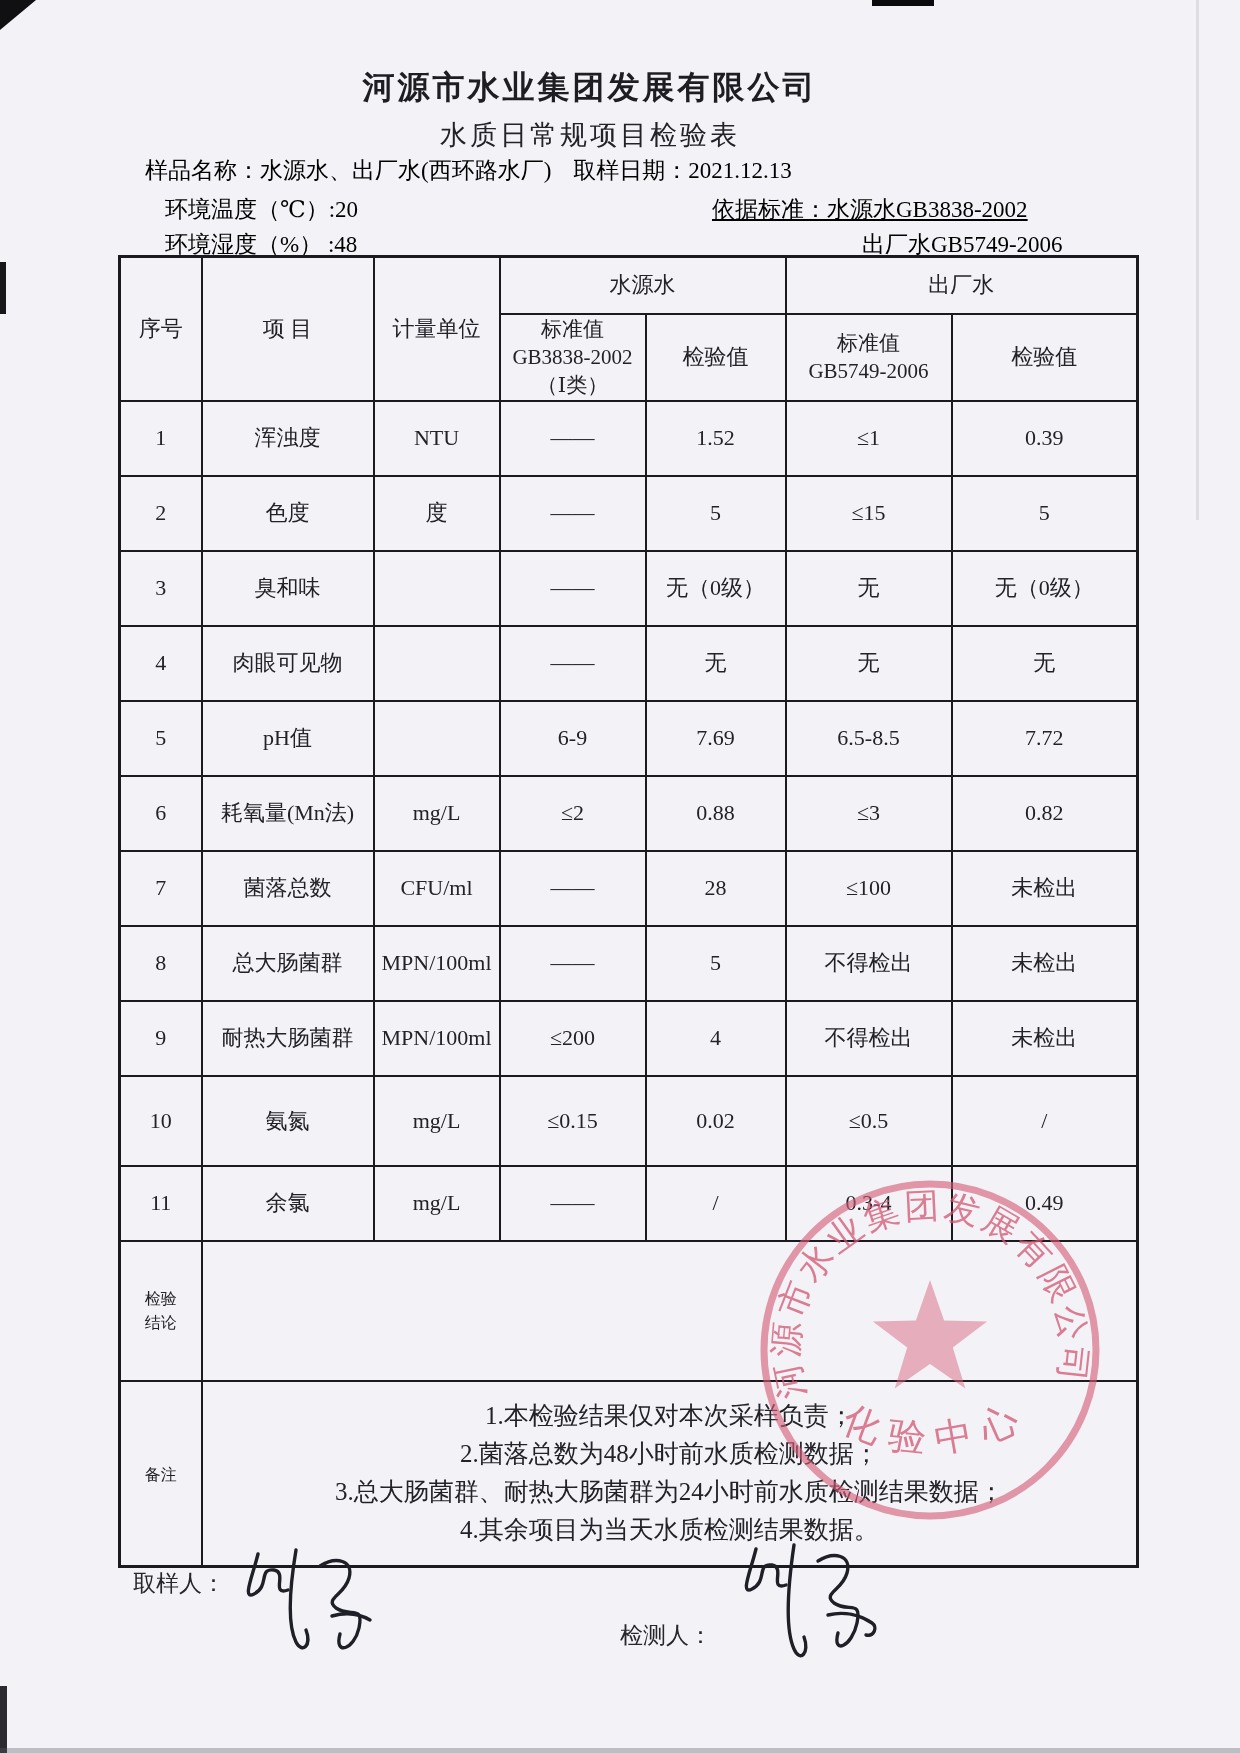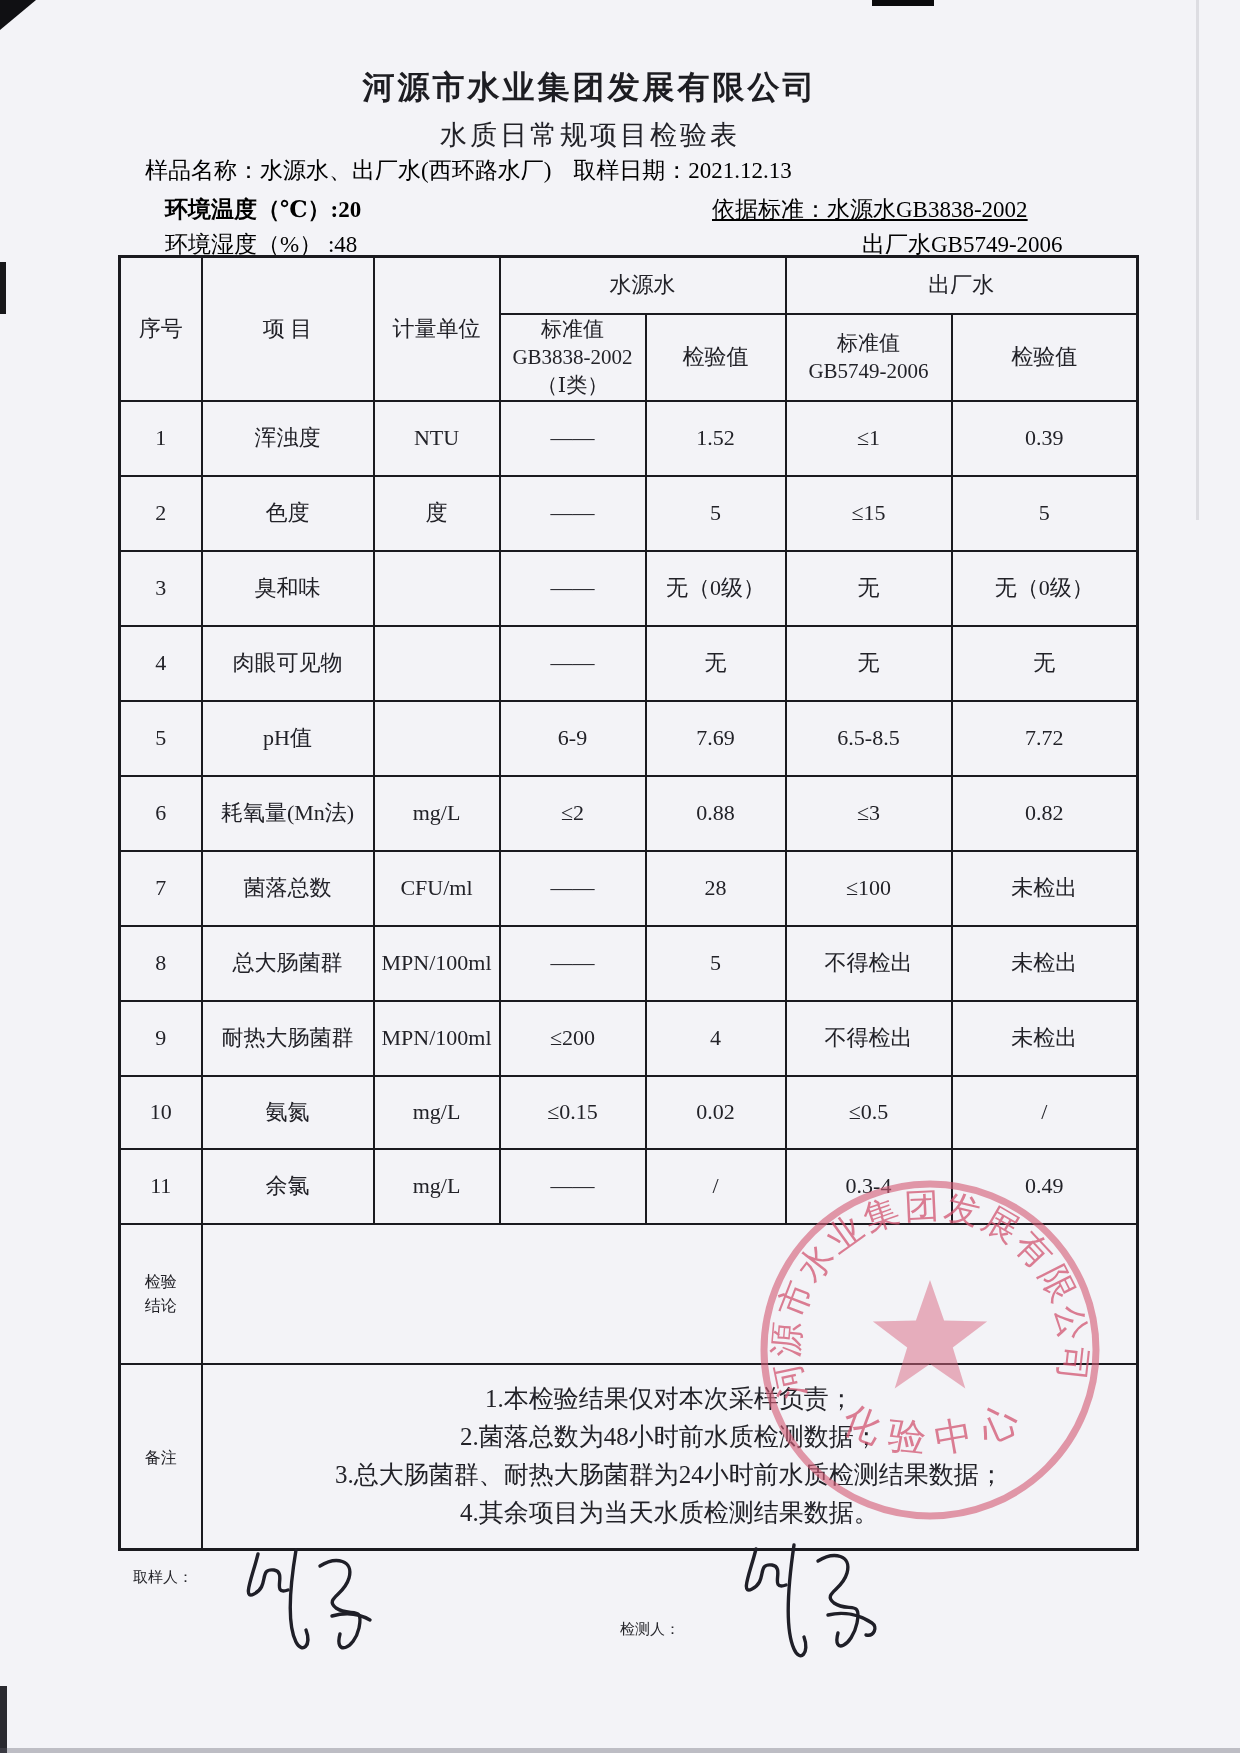--- a/index.html
+++ b/index.html
@@ -32,21 +32,21 @@
     font-weight:normal;
     font-size:22px;text-align:center;vertical-align:middle;
     color:#222228;padding:0;overflow:hidden;
   }
   td.item-cell{text-align:left;padding-left:10px;}
   .hdr-sub{font-size:21px;line-height:1.35;}
   .concl-label,.remark-label{font-size:16px;line-height:1.5;}
   td.remarks-cell{text-align:left;vertical-align:middle;padding:8px 6px 8px 14px;}
   .remark-line{font-size:25px;line-height:1.52;white-space:nowrap;}
   
-  .sign-label{font-size:15px;white-space:nowrap;}
+  .sign-label{font-size:23px;white-space:nowrap;}
   .sig svg{display:block;}
   
   .seal{left:750px;top:1170px;pointer-events:none;}
   
   .art{position:absolute;}
   .art-tl{left:0;top:0;width:0;height:0;border-top:30px solid #101013;border-right:36px solid transparent;}
   .art-top{left:872px;top:0;width:62px;height:6px;background:#0b0b0d;}
   .art-left1{left:0;top:262px;width:6px;height:52px;background:#17171a;}
   .art-left2{left:0;top:1686px;width:7px;height:67px;background:#2a2a30;}
   .art-bottom{left:0;top:1748px;width:1240px;height:5px;background:rgba(90,90,100,0.35);}
@@ -62,21 +62,21 @@
 <div class="art art-bottom"></div>
 <div class="art art-right"></div>
 
 <div class="abs title1">河源市水业集团发展有限公司</div>
 <div class="abs title2">水质日常规项目检验表</div>
 
 <div class="abs info" style="left:145px;top:155px;">
   <span>样品名称：</span><span>水源水、出厂水(西环路水厂)</span><span style="display:inline-block;width:22px;"></span><span>取样日期：</span><span>2021.12.13</span>
 </div>
 
-<div class="abs info" style="left:165px;top:194px;font-weight:bold;">环境温度（℃）:20</div>
+<div class="abs info" style="left:165px;top:194px;">环境温度（℃）:20</div>
 <div class="abs info" style="left:712px;top:194px;text-decoration:underline;">
   <span>依据标准：</span><span>水源水GB3838-2002</span>
 </div>
 
 <div class="abs info" style="left:165px;top:229px;">环境湿度（%） :48</div>
 <div class="abs info" style="left:862px;top:229px;">出厂水GB5749-2006</div>
 
 <table class="main">
   <colgroup>
     <col style="width:82px">
@@ -183,21 +183,21 @@
     </tr>
     <tr style="height:75px;">
       <td>9</td>
       <td class="item-cell">耐热大肠菌群</td>
       <td>MPN/100ml</td>
       <td>≤200</td>
       <td>4</td>
       <td>不得检出</td>
       <td>未检出</td>
     </tr>
-    <tr style="height:73px;">
+    <tr style="height:90px;">
       <td>10</td>
       <td class="item-cell">氨氮</td>
       <td>mg/L</td>
       <td>≤0.15</td>
       <td>0.02</td>
       <td>≤0.5</td>
       <td>/</td>
     </tr>
     <tr style="height:75px;margin-top:9px;">
       <td>11</td>

